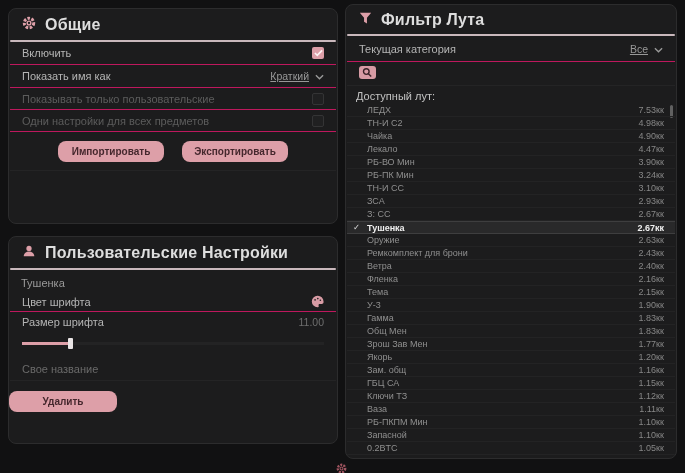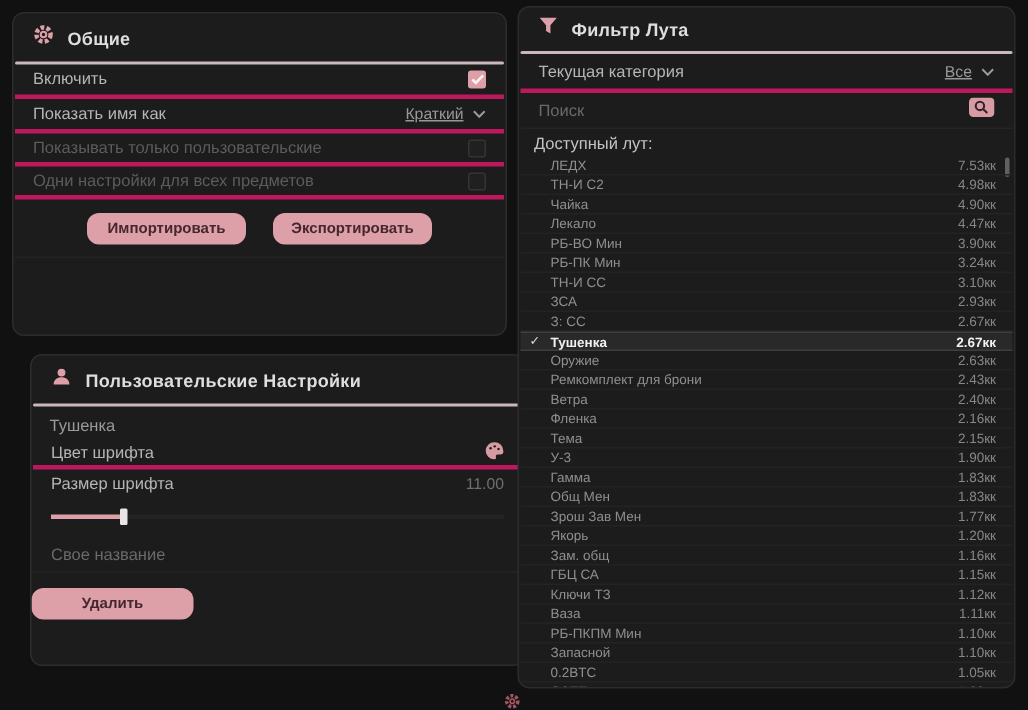--- a/index.html
+++ b/index.html
@@ -3,30 +3,30 @@
 <meta charset="utf-8">
 <style>
   * { margin:0; padding:0; box-sizing:border-box; }
   html,body { width:685px; height:473px; background:#111112; overflow:hidden;
               font-family:"Liberation Sans", sans-serif; }
   .stage { position:relative; width:685px; height:473px; }
 
   .panel { position:absolute; background:#1c1c1d; border:1px solid #2c2c2d;
            border-radius:8px; overflow:hidden; }
   .panel-general { left:8px;  top:8px;   width:330px; height:216px; }
-  .panel-custom  { left:20px;  top:236px; width:330px; height:208px; }
+  .panel-custom  { left:8px;  top:236px; width:330px; height:208px; }
   .panel-filter  { left:345px; top:4px;  width:332px; height:455px; }
 
   .panel-header { display:flex; align-items:center; gap:9px; padding:7px 13px 6px; }
-  .panel-title  { font-size:12px; font-weight:bold; color:#dedede; letter-spacing:.2px; }
+  .panel-title  { font-size:16px; font-weight:bold; color:#dedede; letter-spacing:.2px; }
   .header-line  { height:2px; background:#c9b8bc; margin:0 1px; border-radius:1px; }
 
   .row { display:flex; align-items:center; justify-content:space-between;
          margin:0 1px; padding:0 12px; height:22px;
-         border-bottom:3px solid #be185d; font-size:11px; color:#b5b5b5; }
+         border-bottom:1px solid #be185d; font-size:11px; color:#b5b5b5; }
   .row.tall { height:23px; }
   .row.disabled { color:#5c5c5c; }
 
   .checkbox { width:12px; height:12px; border-radius:2px; display:flex;
               align-items:center; justify-content:center; }
   .checkbox.checked { background:#dd9fa8; }
   .checkbox.off { background:#202021; border:1px solid #343435; }
 
   .dropdown { display:flex; align-items:center; gap:6px; color:#989898; font-size:10.5px; cursor:default;text-decoration:underline; }
 
@@ -193,21 +193,20 @@
         <span>Все</span>
         <span>
           <svg width="9" height="6" viewBox="0 0 10 6" fill="none" stroke="#9a9a9a" stroke-width="1.5">
               <path d="M1 1l4 4 4-4"></path>
             </svg>
         </span>
       </span>
     </div>
 
     <div class="search-row">
-      <input class="flat-input" placeholder="Поиск" style="">
       <span>
         <svg width="17" height="13" viewBox="0 0 17 13">
           <rect x="0" y="0" width="17" height="13" rx="3" fill="#d79ba4"></rect>
           <circle cx="7.3" cy="5.6" r="2.8" fill="none" stroke="#3a2328" stroke-width="1.4"></circle>
           <line x1="9.4" y1="7.7" x2="12.2" y2="10.4" stroke="#3a2328" stroke-width="1.4"></line>
         </svg>
       </span>
     </div>
 
     <div class="list-label">Доступный лут:</div>

